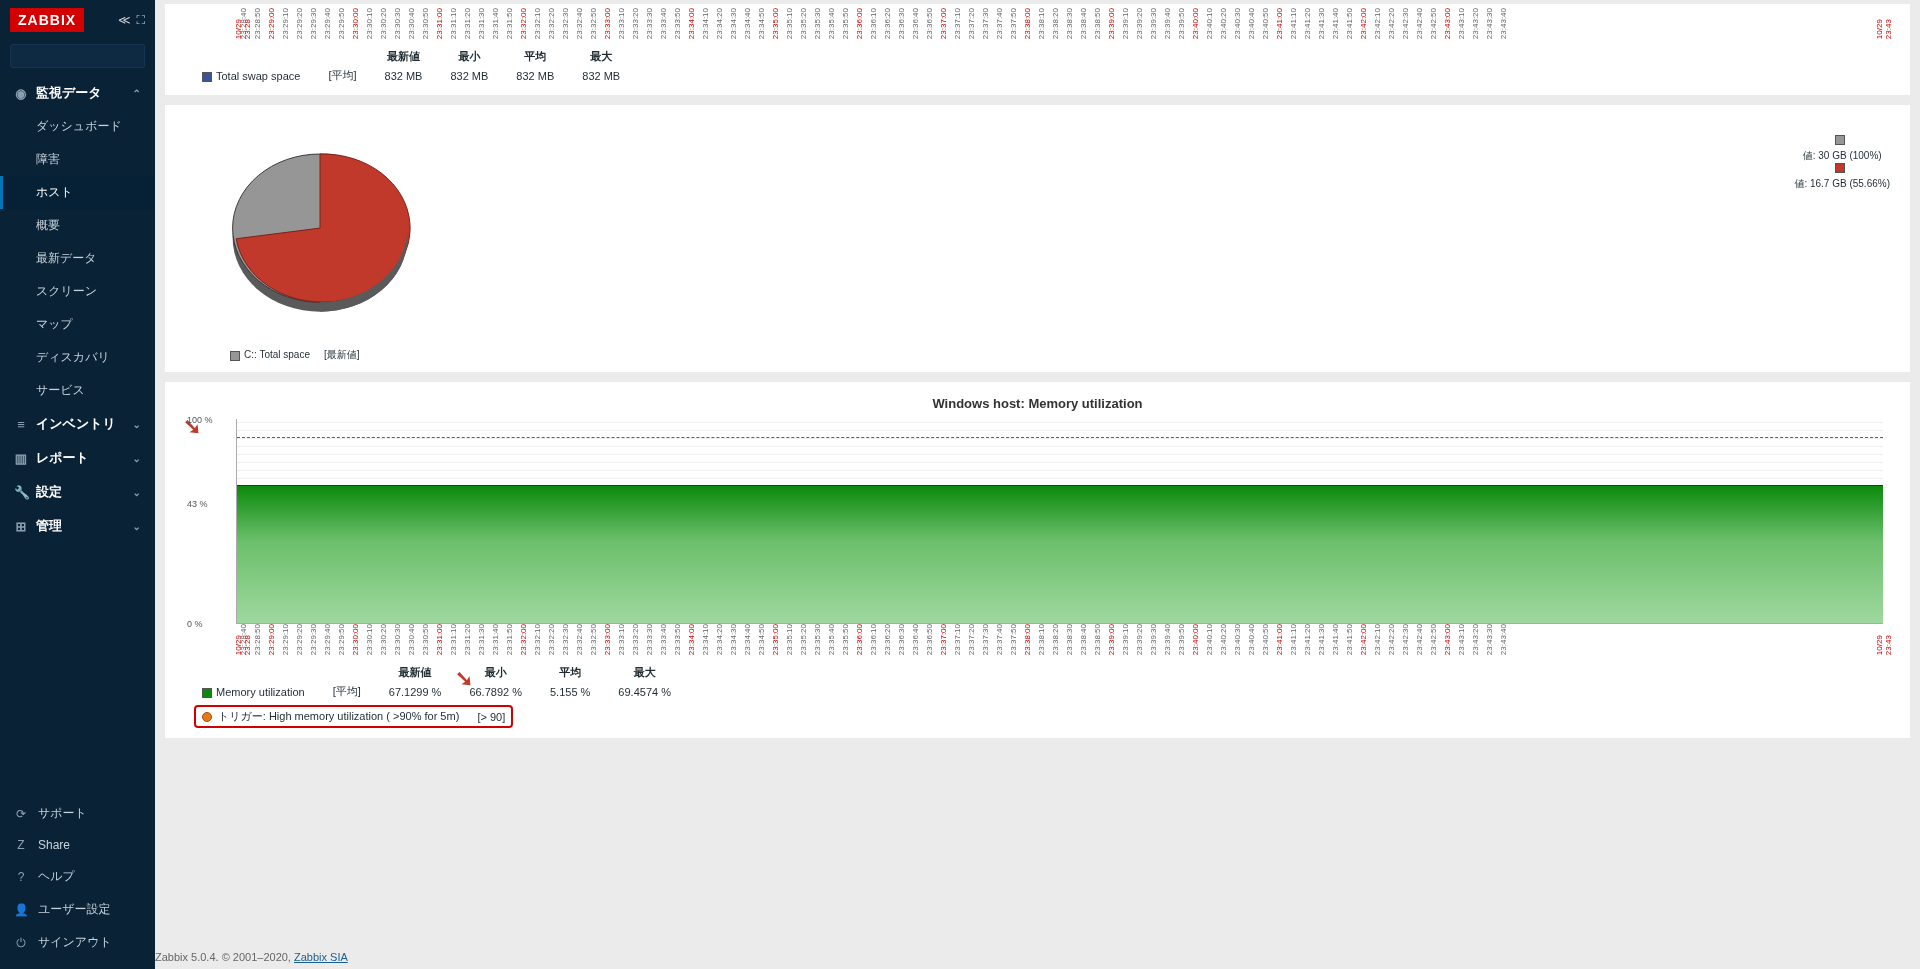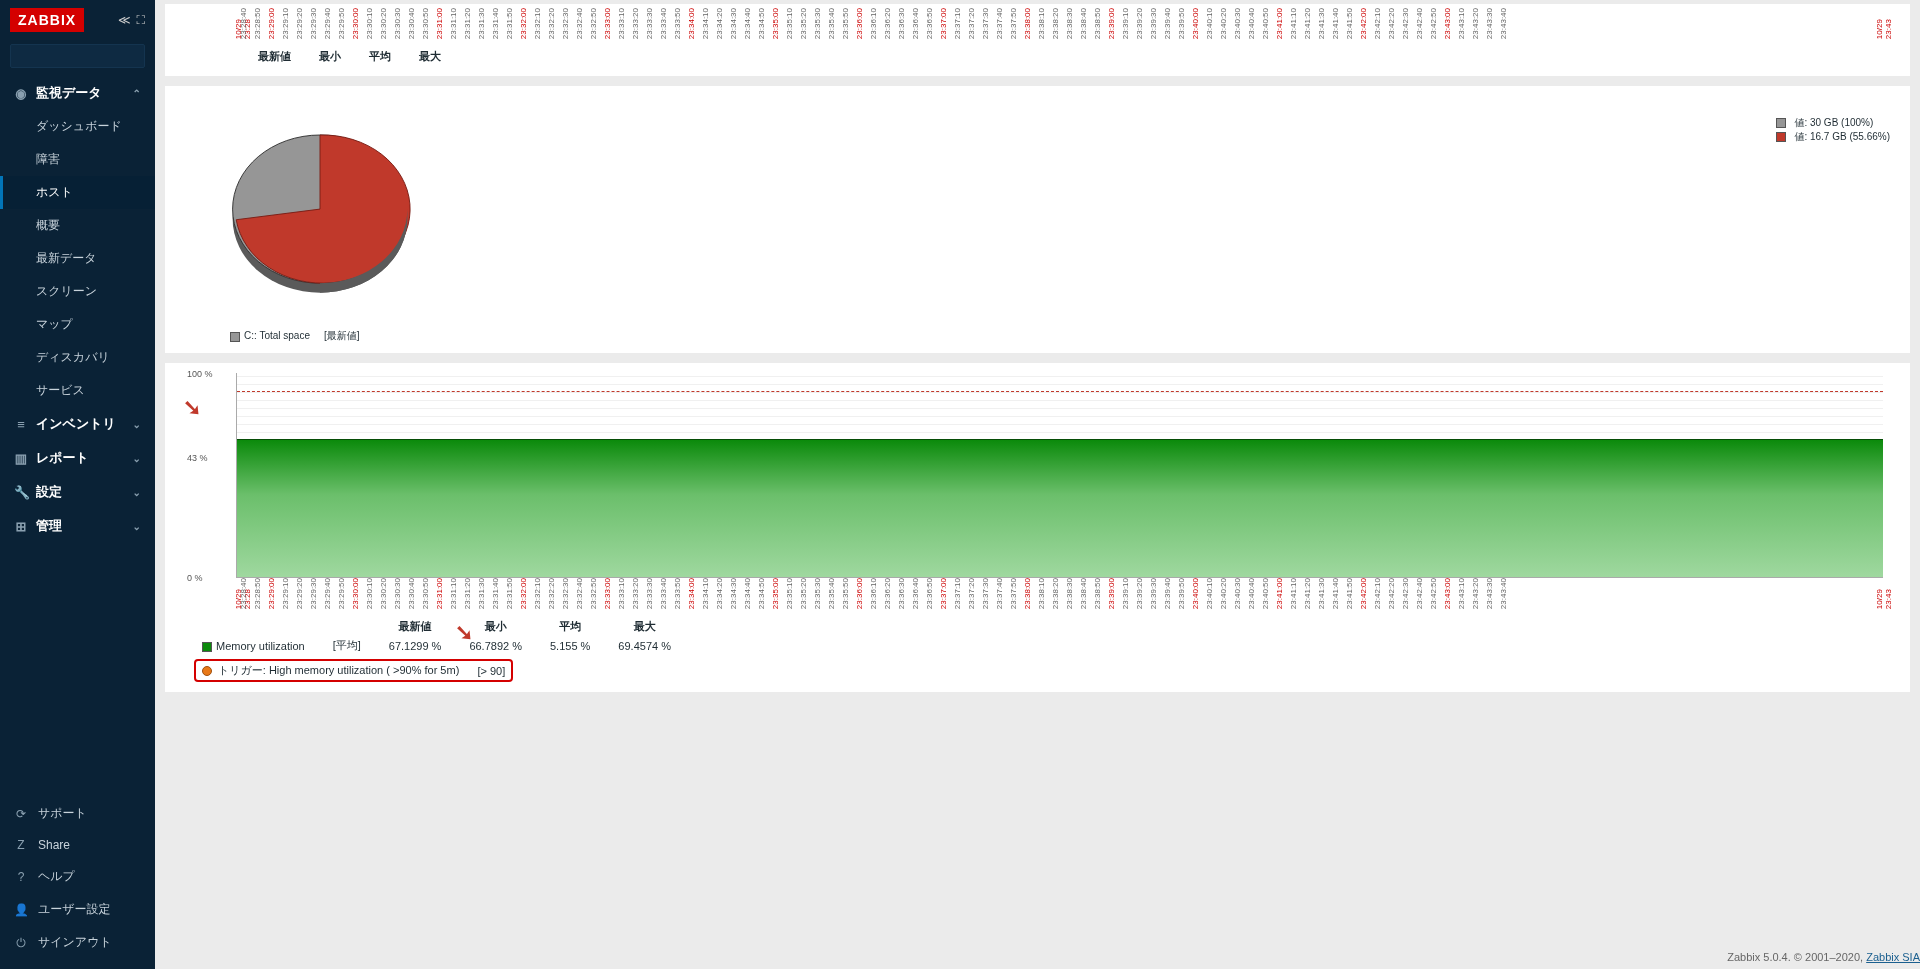--- a/index.html
+++ b/index.html
@@ -39,36 +39,36 @@
 .summary-table th { font-weight: bold; padding: 2px 14px; text-align: center; font-size: 11px; }
 .summary-table td { padding: 2px 14px; text-align: center; font-size: 11px; }
 .summary-table td.label { text-align: left; }
 .swatch { display: inline-block; width: 10px; height: 10px; border: 1px solid #555; vertical-align: middle; margin-right: 4px; }
 
 
 .pie-layout { display: flex; }
 .pie-left { width: 300px; padding: 20px 40px; }
 .pie-legend { font-size: 10px; }
 .pie-right-legend { position: absolute; right: 20px; top: 30px; font-size: 10px; }
-.pie-right-legend .row { display: flex; align-items: center; gap: 4px; white-space: nowrap; }
+.pie-right-legend .row { display: flex; align-items: center; gap: 4px; white-space: nowrap; flex-direction: column; }
 
 svg.pie { width: 200px; height: 190px; }
 
 
 .mem-chart { position: relative; height: 205px; margin-left: 56px; margin-right: 12px; border-left: 1px solid #aaa; border-bottom: 1px solid #aaa; overflow: visible; }
 .mem-bg { position: absolute; inset: 0; background: repeating-linear-gradient(0deg, #f0f0f0, #f0f0f0 1px, #fff 1px, #fff 8px); }
 .mem-area { position: absolute; left: 0; right: 0; bottom: 0; height: 67.5%; background: linear-gradient(#0b8a0b, #6bbf6b 40%, #9fd89f); border-top: 1px solid #064d06; }
 .mem-trigger-line { position: absolute; left: 0; right: 0; top: 18px; border-top: 1px dashed #c0392b; }
 .ylab { position: absolute; left: -50px; font-size: 9px; color: #555; }
 .arrow { position: absolute; color: #c0392b; font-size: 22px; font-weight: bold; text-shadow: 0 0 2px #fff; }
 
 .trigger-row { display: inline-flex; align-items: center; gap: 6px; border: 2px solid #d40000; border-radius: 4px; padding: 2px 6px; font-size: 11px; margin-top: 4px; margin-left: 6px; position: relative; }
 .dot-orange { width: 10px; height: 10px; border-radius: 50%; background: #e87817; border: 1px solid #a05010; }
 
-.footer { position: absolute; bottom: 6px; left: 155px; right: 0; text-align: right; font-size: 11px; color: #666; }
+.footer { position: absolute; bottom: 6px; left: 155px; right: 0; text-align: left; font-size: 11px; color: #666; }
 .footer a { color: #1a5f8f; text-decoration: underline; }
 
 .date-lab { writing-mode: vertical-rl; transform: rotate(180deg); color: #c00; font-size: 8px; position: absolute; }
 </style>
 </head>
 <body>
 
 <div class="layout">
 
   <div class="sidebar">
@@ -249,20 +249,28 @@
         <table>
           <tbody>
               <tr>
             <th></th>
                 <th></th>
             <th>最新値</th>
             <th>最小</th>
             <th>平均</th>
             <th>最大</th>
           </tr>
+          <tr>
+            <td class="label"><span class="swatch" style="background:#3a539b"></span><span>Total swap space</span></td>
+            <td>[平均]</td>
+            <td>832 MB</td>
+                <td>832 MB</td>
+                <td>832 MB</td>
+                <td>832 MB</td>
+          </tr>
         </tbody>
           </table>
       </div>
     </div>
 
     <div class="panel">
       <div class="pie-right-legend">
         <div class="row">
             <span class="swatch" style="background:#969696"></span>
             <span>値: 30 GB (100%)</span>
@@ -284,20 +292,21 @@
             <path d="M192,98 A92,78 0 0,1 100,176 L100,186 A92,78 0 0,0 192,108 Z" fill="#5a5a5a"></path>
           </svg>
         </div>
       </div>
       <div class="pie-legend" style="margin-left:50px;">
         <div><span class="swatch" style="background:#969696"></span><span>C:: Total space</span> &nbsp;&nbsp;&nbsp; <span>[最新値]</span></div>
       </div>
     </div>
 
     <div class="panel" style="position:relative;">
+      <div class="panel-title">Windows host: Memory utilization</div>
       <span class="arrow" style="left:18px; top:32px;">➘</span>
       <div class="mem-chart">
         <div class="mem-bg"></div>
         <div class="mem-trigger-line"></div>
         <div class="mem-area"></div>
         <span class="ylab" style="top:-4px;">100 %</span>
         <span class="ylab" style="top:80px;">43 %</span>
         <span class="ylab" style="bottom:-6px;">0 %</span>
       </div>
       <div style="position:relative;">

